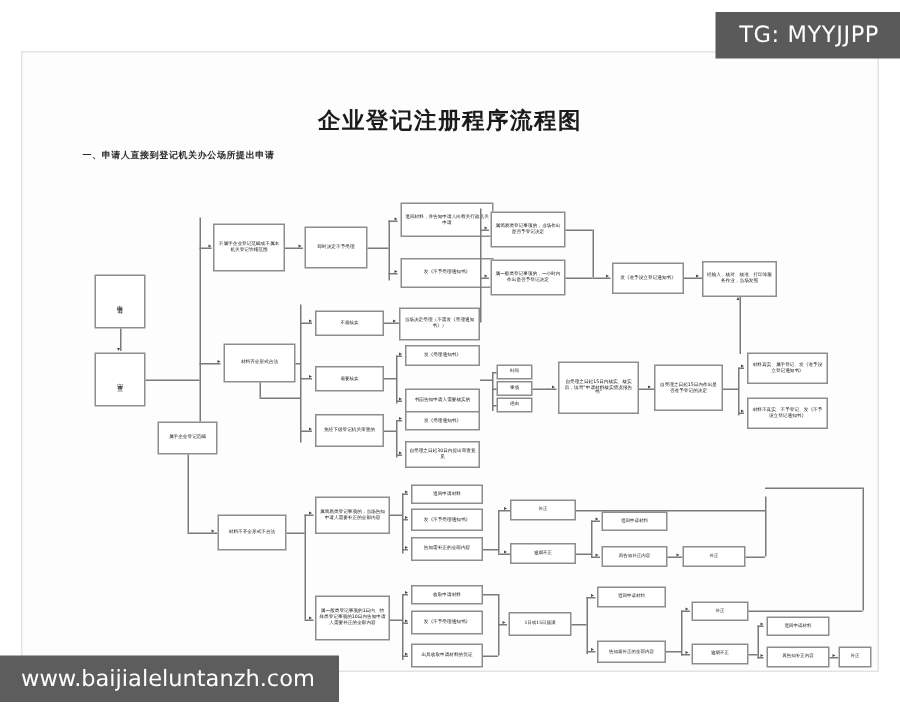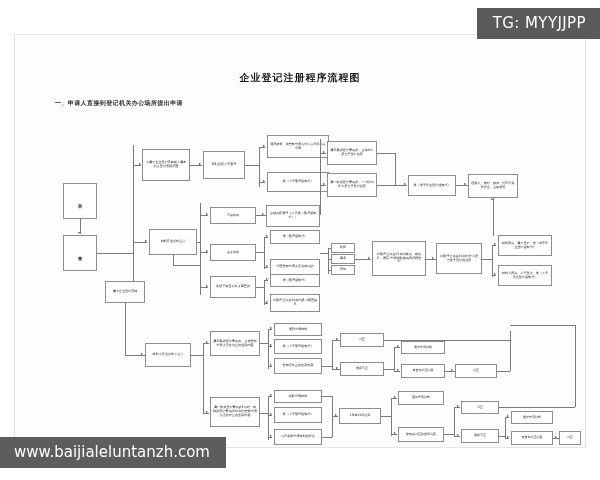--- a/index.html
+++ b/index.html
@@ -56,21 +56,21 @@
 
   
   #chart-title {
     position: absolute;
     left: 0;
     top: 36px;
     width: 100%;
     text-align: center;
     font-family: "DejaVu Serif", "Liberation Serif", serif;
     font-weight: bold;
-    font-size: 10px;
+    font-size: 15px;
     color: #1b1b1b;
     letter-spacing: 1px;
   }
   #chart-subtitle {
     position: absolute;
     left: 40px;
     top: 64px;
     font-size: 6px;
     font-weight: bold;
     color: #2a2a2a;

